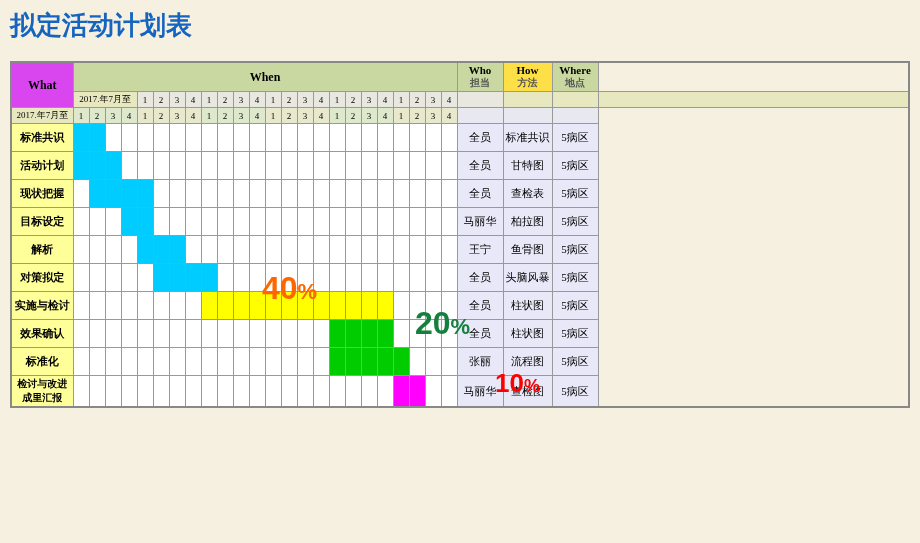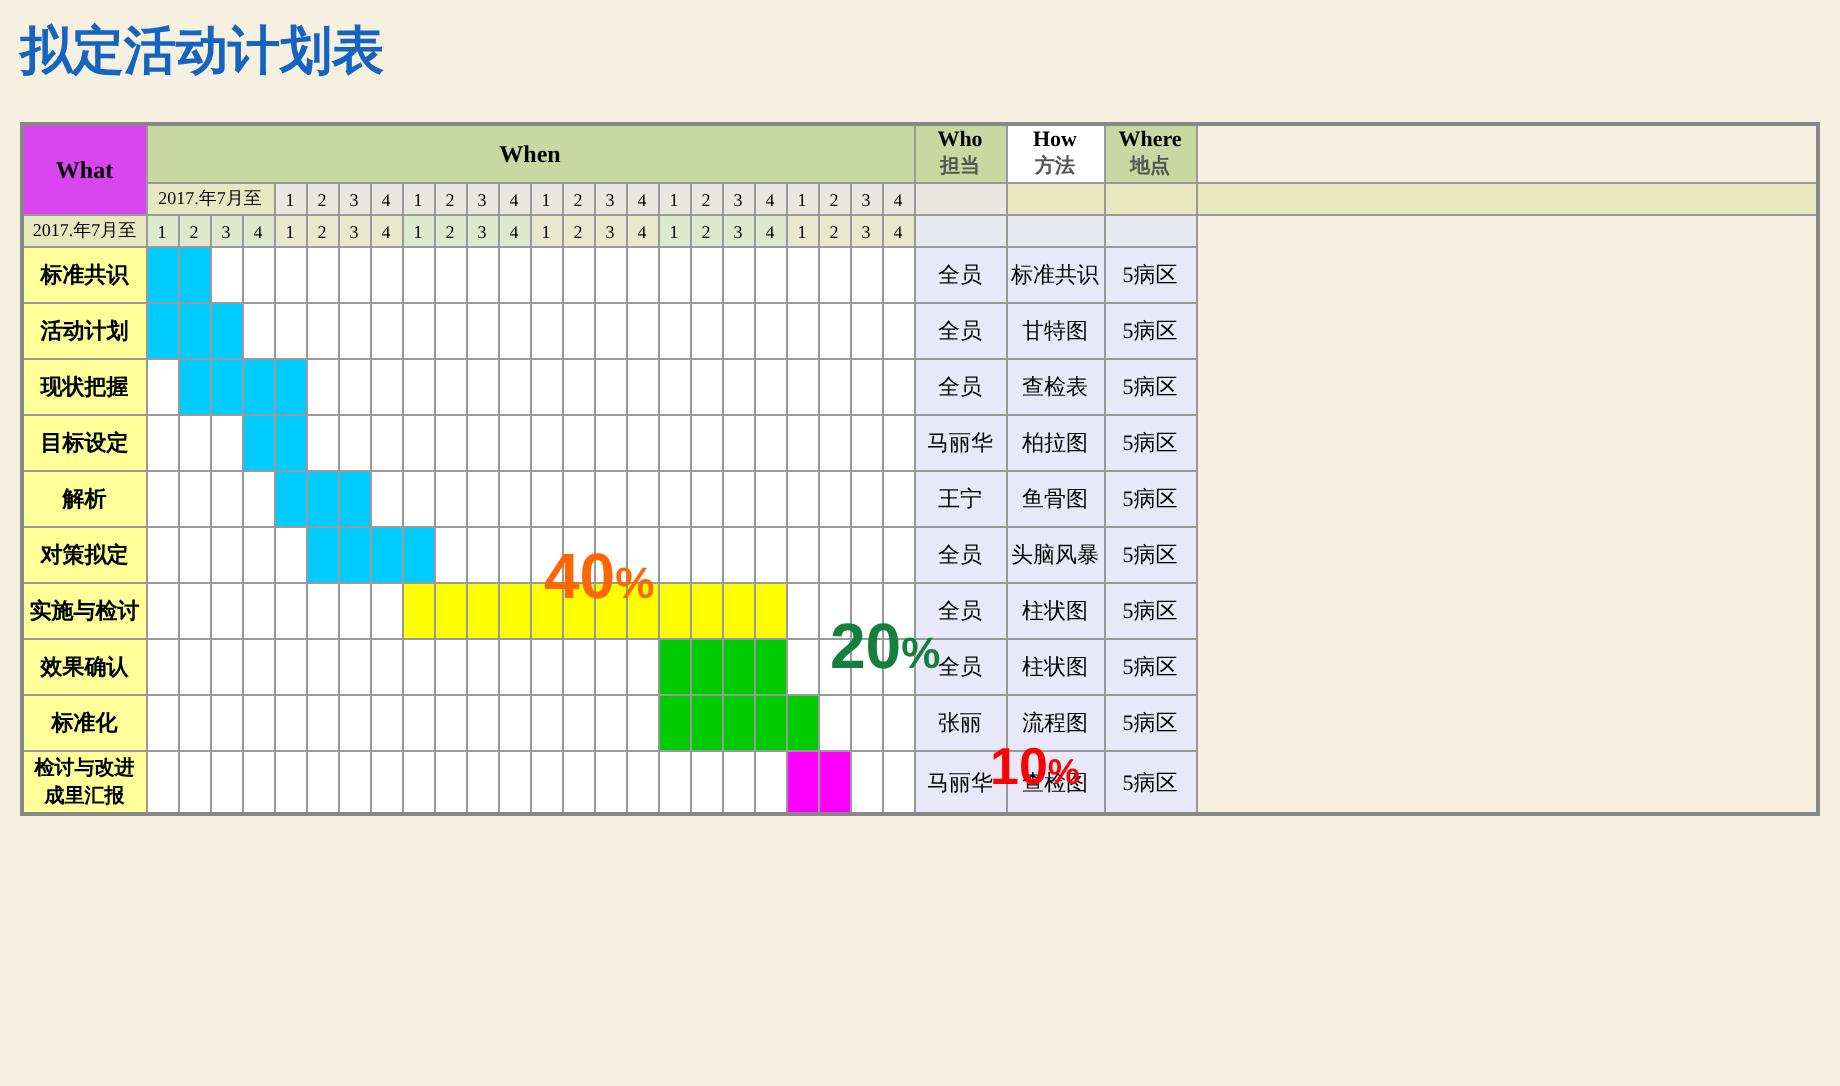--- a/index.html
+++ b/index.html
@@ -109,21 +109,21 @@
       <col style="width:46px">
       <col style="width:46px">
       <col style="width:46px">
     </colgroup>
 
     <tbody>
         <tr class="header-row1">
       <th rowspan="2" style="background:#d946ef;vertical-align:middle;">What</th>
       <th colspan="24" style="background:#c8d8a0;">When</th>
       <th style="background:#c8d8a0;font-size:11px;">Who<br><span class="subhead">担当</span></th>
-      <th style="background:#ffffff;font-size:11px;">How<br><span class="subhead">方法</span></th>
+      <th style="background:#fde047;font-size:11px;">How<br><span class="subhead">方法</span></th>
       <th style="background:#c8d8a0;font-size:11px;">Where<br><span class="subhead">地点</span></th>
     </tr>
 
     <tr class="header-row2">
 
       <td colspan="4" class="year-cell" style="font-size:9px;background:#e8e8c0;">2017.年7月至</td>
       <td style="background:#e8e8e0;font-size:9px;">1</td>
       <td style="background:#e8e8e0;font-size:9px;">2</td>
       <td style="background:#e8e8e0;font-size:9px;">3</td>
       <td style="background:#e8e8e0;font-size:9px;">4</td>
@@ -502,21 +502,21 @@
     pointer-events: none;
   }
   .pct-overlay {
     position: absolute;
     font-weight: bold;
     font-family: Arial, sans-serif;
   }
 </style>
 
 <div class="overlay-container">
-  <div class="pct-overlay" style="top:270px; left:272px; font-size:32px; color:#ff6600;">
+  <div class="pct-overlay" style="top:270px; left:262px; font-size:32px; color:#ff6600;">
     40<span style="font-size:22px;">%</span>
   </div>
   <div class="pct-overlay" style="top:305px; left:415px; font-size:32px; color:#15803d;">
     20<span style="font-size:22px;">%</span>
   </div>
   <div class="pct-overlay" style="top:368px; left:495px; font-size:26px; color:#ff0000;">
     10<span style="font-size:18px;">%</span>
   </div>
 </div>
 

